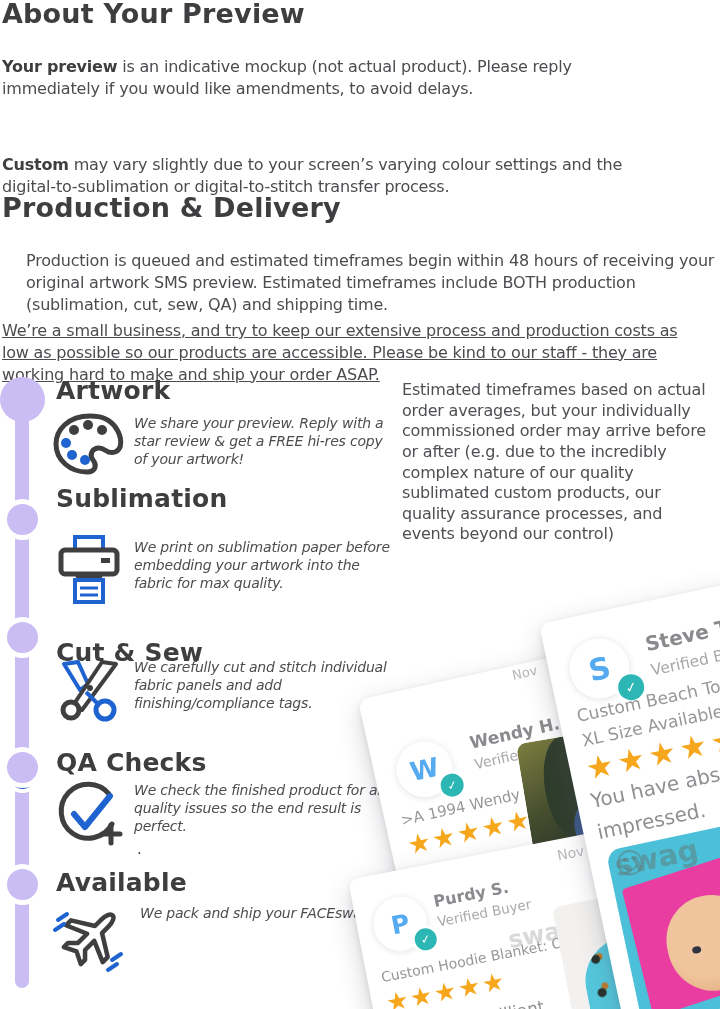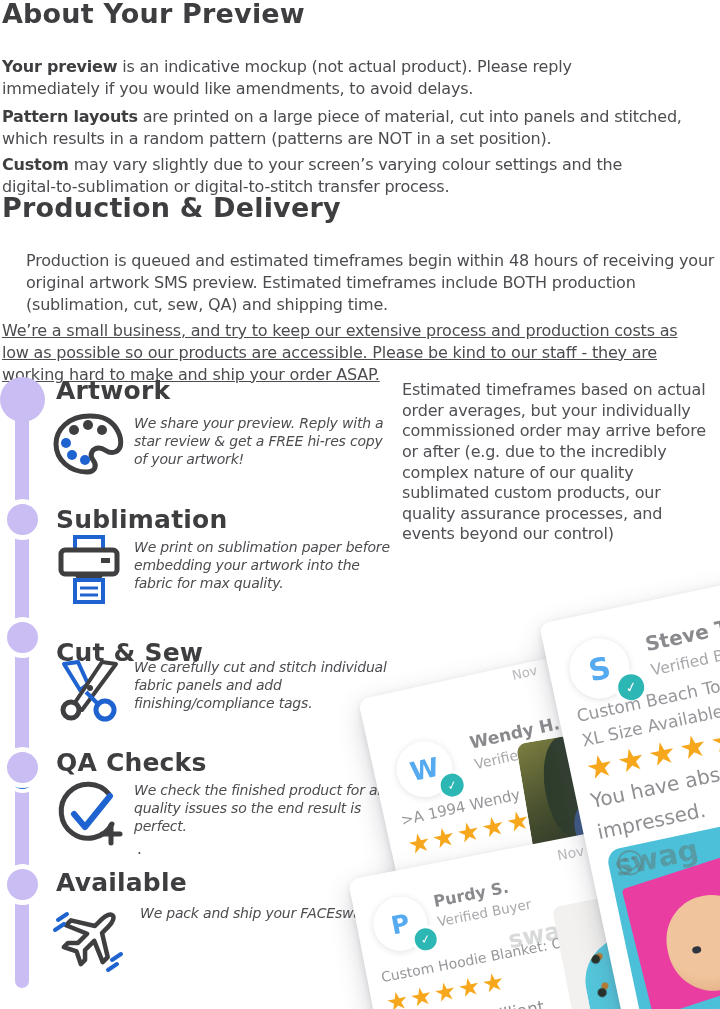--- a/index.html
+++ b/index.html
@@ -20,21 +20,21 @@
   .tl-line{position:absolute;left:15px;top:400px;width:14px;height:588px;background:#c9bdf3;border-radius:7px;}
   .node{position:absolute;border-radius:50%;background:#c9bdf3;box-shadow:0 0 0 5px #fff;}
   #n1o{left:0;top:377px;width:45px;height:45px;box-shadow:none;}
   #n1m{position:absolute;left:6px;top:383px;width:33px;height:33px;border-radius:50%;background:#fff;}
   #n1c{position:absolute;left:10px;top:387px;width:25px;height:25px;border-radius:50%;background:#1e63d0;}
   #n2{left:7px;top:504px;width:31px;height:31px;}
   #n3{left:7px;top:622px;width:31px;height:31px;}
   #n4{left:7px;top:752px;width:31px;height:31px;}
   #n5{left:7px;top:869px;width:31px;height:31px;}
   .st{position:absolute;left:56px;font-weight:800;font-size:25px;color:#3e3e41;letter-spacing:.2px;}
-  #st1{top:376px;}#st2{top:505px;}#st3{top:638px;}#st4{top:748px;}#st5{top:868px;}
+  #st1{top:376px;}#st2{top:484px;}#st3{top:638px;}#st4{top:748px;}#st5{top:868px;}
   .sd{position:absolute;left:134px;width:262px;font-size:14px;line-height:1.28;color:#4d4d51;letter-spacing:-.2px;font-style:italic;}
   #sd1{top:415px;}#sd2{top:539px;}#sd3{top:659px;}#sd4{top:782px;}#sd5{top:905px;left:140px;width:240px;}
   #sd4x{position:absolute;left:137px;top:840px;font-size:15px;color:#4d4d51;}
   .ticon{position:absolute;}
   #ic1{left:52px;top:412px;}#ic2{left:58px;top:534px;}#ic3{left:58px;top:658px;}
   #ic4{left:56px;top:780px;}#ic5{left:50px;top:898px;}
   .sidenote{position:absolute;left:402px;top:380px;width:306px;font-size:16px;line-height:1.29;color:#4f4f54;letter-spacing:-.2px;}
   
   .card{position:absolute;background:#fff;border-radius:10px;transform-origin:0 0;
         box-shadow:0 10px 26px rgba(90,90,105,.30),0 2px 6px rgba(0,0,0,.10);}
@@ -101,21 +101,20 @@
       background-size:30px 34px,38px 30px;}
   .head{left:52px;top:10px;width:36px;height:40px;border-radius:50%;background:#e9c09a;}
 </style>
 </head>
 <body>
 
 <div id="canvas">
 
   <div class="h1" id="h-about">About Your Preview</div>
   <p class="para" id="p-about-1"><b>Your preview</b><span> is an indicative mockup (not actual product). Please reply immediately if you would like amendments, to avoid delays.</span></p>
-  <p class="para" id="p-about-2"><b>Pattern layouts</b><span> are printed on a large piece of material, cut into panels and stitched, which results in a random pattern (patterns are NOT in a set position).</span></p>
   <p class="para" id="p-about-3"><b>Custom</b><span> may vary slightly due to your screen’s varying colour settings and the digital-to-sublimation or digital-to-stitch transfer process.</span></p>
 
   <div class="h1" id="h-prod">Production &amp; Delivery</div>
   <p class="para" id="p-prod-1">Production is queued and estimated timeframes begin within 48 hours of receiving your original artwork SMS preview. Estimated timeframes include BOTH production (sublimation, cut, sew, QA) and shipping time.</p>
   <p class="para" id="p-prod-2">We’re a small business, and try to keep our extensive process and production costs as low as possible so our products are accessible. Please be kind to our staff - they are working hard to make and ship your order ASAP.</p>
 
   <div class="tl-line"></div>
   <div class="node" id="n1o">
     <div id="n1m"></div>
     <div id="n1c"></div>

